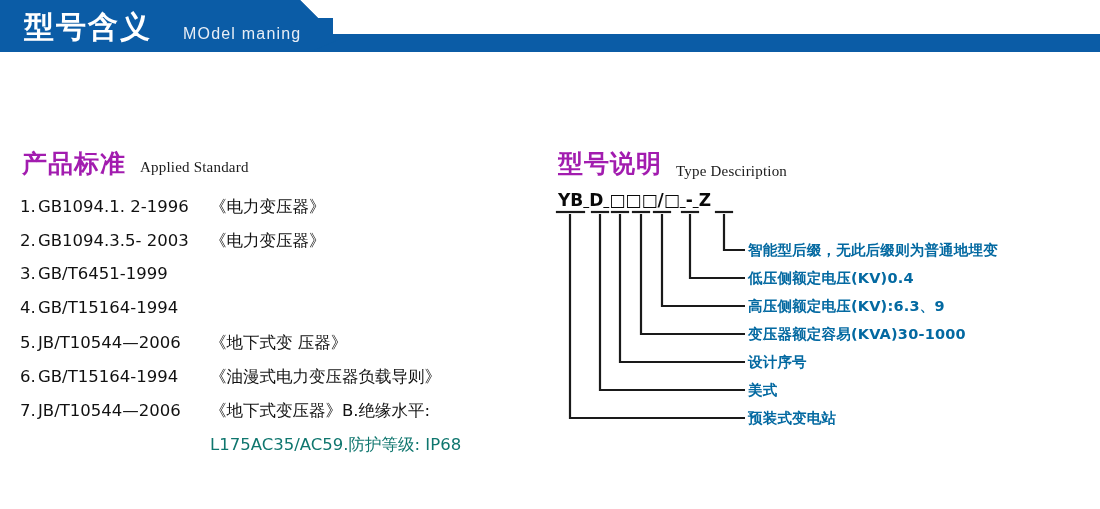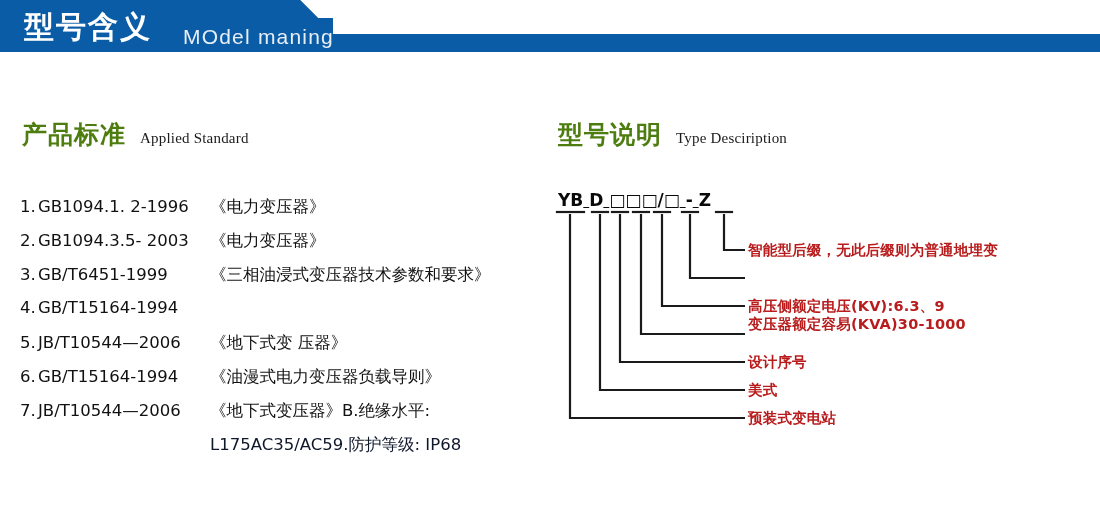--- a/index.html
+++ b/index.html
@@ -15,72 +15,73 @@
   .banner { position:absolute; left:0; top:0; width:1100px; height:58px; }
   .banner svg { display:block; }
   .banner-title {
     position:absolute; left:24px; top:8px;
     font-size:30px; font-weight:bold; color:#ffffff;
     letter-spacing:2px; line-height:38px;
     font-family:"DejaVu Sans","Liberation Sans",sans-serif;
   }
   .banner-sub {
     position:absolute; left:183px; top:25px;
-    font-size:21px; color:#e8eef6; letter-spacing:1.2px;
+    font-size:16px; color:#e8eef6; letter-spacing:1.2px;
     font-family:"Liberation Sans",sans-serif;
   }
 
   
   .sec-head { position:absolute; display:flex; align-items:baseline; }
   .sec-head .cn {
-    font-size:25px; font-weight:bold; color:#4d7c0f;
+    font-size:25px; font-weight:bold; color:#a21caf;
     letter-spacing:1px;
     font-family:Liberation Mono, monospace;
+    margin-top:29px;
   }
   .sec-head .en {
     font-size:15px; color:#1a1a1a; margin-left:14px; letter-spacing:0.2px;
     font-family:Liberation Serif, serif;
   }
   #sec-left  { left:22px;  top:118px; }
-  #sec-right { left:558px; top:118px; }
+  #sec-right { left:558px; top:118px;align-items:flex-end; }
 
   
   .std-list { position:absolute; left:20px; top:196px; width:530px; }
   .std-row {
     display:flex; align-items:baseline;
     height:34px;
     font-size:16.5px; color:#111111;
     font-family:"DejaVu Sans","Liberation Sans",sans-serif;
   }
   .std-num { width:18px; flex:none; }
   .std-code { width:172px; flex:none; white-space:nowrap; }
   .std-name { white-space:nowrap; }
   .std-cont {
     height:34px; padding-left:190px;
-    font-size:16.5px; color:#0f172a;
+    font-size:16.5px; color:#0f766e;
     font-family:"DejaVu Sans","Liberation Sans",sans-serif;
     white-space:nowrap;
   }
 
   
   .diagram { position:absolute; left:548px; top:190px; width:552px; height:250px; }
   .code-line {
     position:absolute; left:10px; top:0;
     font-size:17px; font-weight:bold; color:#0a0a0a;
     letter-spacing:0px; white-space:nowrap;
     font-family:"DejaVu Sans","Liberation Sans",sans-serif;
     text-decoration:underline;
   }
   .code-seg { display:inline-block; }
   .diagram svg { position:absolute; left:0; top:0; }
 
   .lbl-wrap { position:absolute; left:0; top:0; width:552px; height:250px; }
   .lbl {
     position:absolute; left:200px;
-    font-size:14.5px; font-weight:bold; color:#b91c1c;
+    font-size:14.5px; font-weight:bold; color:#0369a1;
     white-space:nowrap; letter-spacing:0.2px;
     font-family:"DejaVu Sans","Liberation Sans",sans-serif;
   }
 </style>
 </head>
 <body>
 
 <div id="page">
 
   <div class="banner">
@@ -111,21 +112,20 @@
       <span class="std-name">《电力变压器》</span>
     </div>
     <div class="std-row">
       <span class="std-num">2.</span>
       <span class="std-code">GB1094.3.5- 2003</span>
       <span class="std-name">《电力变压器》</span>
     </div>
     <div class="std-row">
       <span class="std-num">3.</span>
       <span class="std-code">GB/T6451-1999</span>
-      <span class="std-name">《三相油浸式变压器技术参数和要求》</span>
     </div>
     <div class="std-row">
       <span class="std-num">4.</span>
       <span class="std-code">GB/T15164-1994</span>
     </div>
     <div class="std-row">
       <span class="std-num">5.</span>
       <span class="std-code">JB/T10544—2006</span>
       <span class="std-name">《地下式变 压器》</span>
     </div>
@@ -166,22 +166,23 @@
         <path d="M114,24 L114,116 L197,116"></path>
         <path d="M 93,24 L 93,144 L197,144"></path>
         <path d="M 72,24 L 72,172 L197,172"></path>
         <path d="M 52,24 L 52,200 L197,200"></path>
         <path d="M 22,24 L 22,228 L197,228"></path>
       </g>
     </svg>
 
     <div class="lbl-wrap">
       <div class="lbl" style="top:51px;">智能型后缀，无此后缀则为普通地埋变</div>
+      <div class="lbl" style="top:79px;">低压侧额定电压(KV)0.4</div>
       <div class="lbl" style="top:107px;">高压侧额定电压(KV):6.3、9</div>
-      <div class="lbl" style="top:125px;">变压器额定容易(KVA)30-1000</div>
+      <div class="lbl" style="top:135px;">变压器额定容易(KVA)30-1000</div>
       <div class="lbl" style="top:163px;">设计序号</div>
       <div class="lbl" style="top:191px;">美式</div>
       <div class="lbl" style="top:219px;">预装式变电站</div>
     </div>
 
   </div>
 
 </div>
 
 </body></html>

